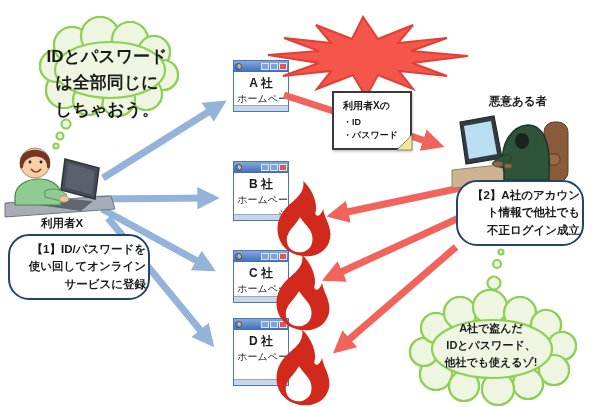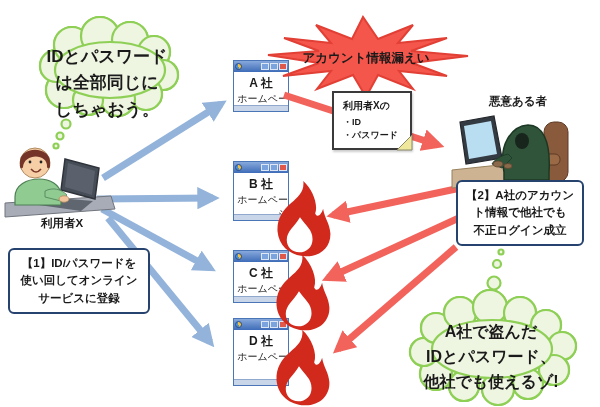--- a/index.html
+++ b/index.html
@@ -14,21 +14,21 @@
   .abs{position:absolute;}
   svg{display:block;overflow:visible;}.lay2{z-index:2}.lay4{z-index:4}
   .lay5{z-index:5}
   .barrow{stroke:var(--blue_arrow);stroke-width:7;}
   .rarrow{stroke:var(--red_arrow);stroke-width:7;}
 
   
   .cloudc{fill:var(--cloud_fill);stroke:var(--cloud_border);stroke-width:2.2;}
   .cloud-text{position:absolute;text-align:center;font-weight:bold;color:var(--text);z-index:3;}
   .cloud-text.left{left:46px;top:44px;width:122px;font-size:17px;line-height:1.55;}
-  .cloud-text.right{left:408px;top:320px;width:166px;font-size:16px;line-height:1.55;}
+  .cloud-text.right{left:408px;top:320px;width:166px;font-size:11px;line-height:1.55;}
 
   
   .burst{fill:var(--burst);stroke:var(--burst_edge);stroke-width:2;}
   .burst-label{left:288px;top:50px;width:156px;text-align:center;font-weight:bold;font-size:12.5px;z-index:4;}
 
   
   .window{position:absolute;width:56px;background:#fff;border:1.5px solid #4a76b8;z-index:3;display:flex;flex-direction:column;}
   .titlebar{height:11px;background:linear-gradient(var(--titlebar1),var(--titlebar2));display:flex;align-items:center;padding:0 1px;}
   .wicon{width:7px;height:7px;border-radius:50%;background:conic-gradient(#f0c040 0 50%,#4a90d9 0 100%);border:0.5px solid #2c4f86;}
   .wbtns{margin-left:auto;display:flex;gap:1px;}
@@ -42,22 +42,22 @@
 
   .fire{fill:var(--fire);fill-rule:evenodd;}
 
   
   .note{left:332px;top:91px;width:80px;height:59px;background:#fff;border:2px solid #3a3a3a;z-index:6;box-shadow:1px 2px 2px rgba(0,0,0,.2);}
   .note-title{font-weight:bold;font-size:10px;margin:6px 0 3px 9px;}
   .note-item{font-weight:bold;font-size:9px;margin-left:9px;line-height:1.4;}
   .note-fold{position:absolute;right:-2px;bottom:-2px;}
 
   
-  .stepbox{position:absolute;background:#fff;border:2.5px solid var(--box_border);border-radius:6px;text-align:center;font-weight:bold;font-size:11.5px;line-height:1.5;padding:5px 2px;z-index:7;}
-  .stepbox.one{left:8px;top:248px;width:142px;}
+  .stepbox{position:absolute;background:#fff;border:2.5px solid var(--box_border);border-radius:21px;text-align:right;font-weight:bold;font-size:11.5px;line-height:1.5;padding:5px 2px;z-index:7;}
+  .stepbox.one{left:8px;top:234px;width:142px;}
   .stepbox.two{left:456px;top:180px;width:128px;}
 
   .figlabel{position:absolute;text-align:center;font-weight:bold;font-size:11.5px;z-index:7;}
   .figlabel.user{left:16px;top:216px;width:92px;}
   .figlabel.attacker{left:472px;top:94px;width:92px;}
 
   .figure{position:absolute;z-index:6;}
 </style>
 </head>
 <body>
@@ -212,21 +212,20 @@
     <div class="wbody">
       <div class="wname">D 社</div>
       <div class="wsub">ホームページ</div>
     </div>
     <div class="wstatus"></div>
   </div>
 
   <svg class="abs lay4" width="600" height="407">
     <polygon class="burst" points="468,56 412,63 447,76 399,71 413,89 378,75 366,97 353,75 317,89 331,71 283,76 319,63 268,55 319,51 284,38 331,43 316,25 352,39 363,17 378,39 413,25 398,43 447,38 411,51"></polygon>
   </svg>
-  <div class="abs burst-label">アカウント情報漏えい</div>
 
   <svg class="abs lay4" width="600" height="407">
     <line class="rarrow" x1="284" y1="95" x2="438" y2="145" marker-end="url(#mr)"></line>
     <line class="rarrow" x1="470" y1="186" x2="333" y2="215" marker-end="url(#mr)"></line>
     <line class="rarrow" x1="472" y1="212" x2="328" y2="278" marker-end="url(#mr)"></line>
     <line class="rarrow" x1="456" y1="247" x2="338" y2="349" marker-end="url(#mr)"></line>
   </svg>
 
   <svg class="abs lay5" style="left:262px;top:181px;" width="72" height="76" viewBox="0 0 100 115">
     <path class="fire" d="M58,0 C60,16 50,24 40,33 C26,45 18,58 19,76 C21,99 39,113 61,114 C84,115 100,99 99,79 C98,64 90,56 88,42 C85,52 79,56 76,49 C81,36 72,12 58,0 Z M53,55 C62,68 72,74 72,88 C72,100 63,108 52,108 C41,108 33,100 33,89 C33,76 45,69 53,55 Z"></path>

